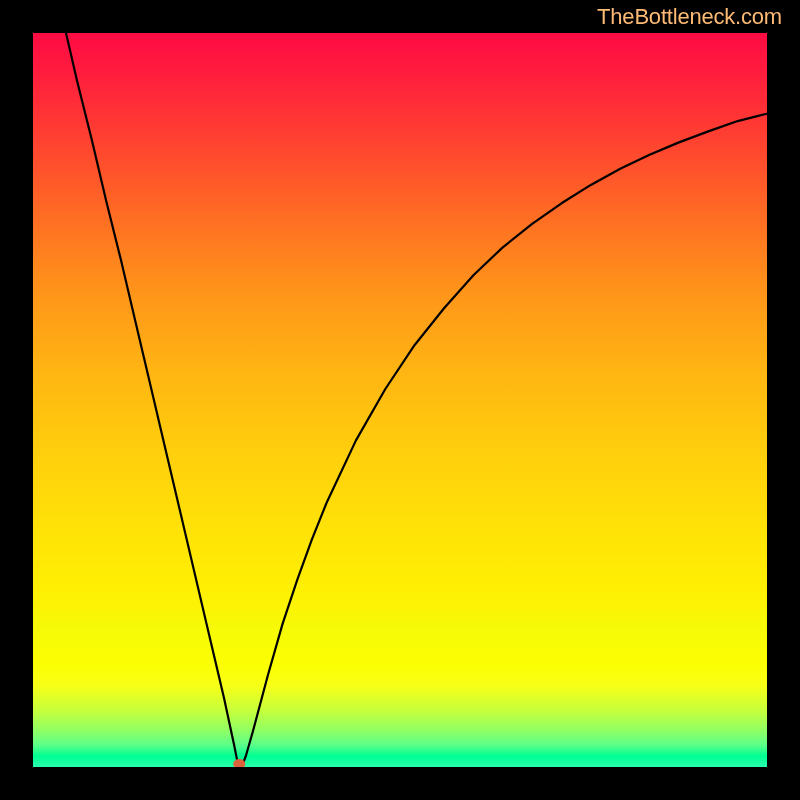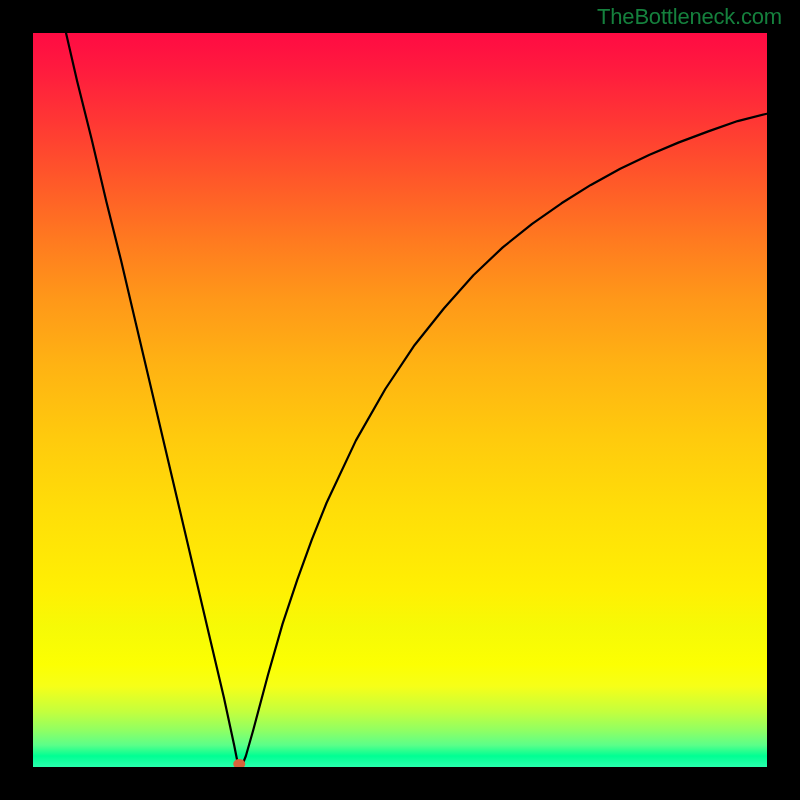--- a/index.html
+++ b/index.html
@@ -53,21 +53,21 @@
     width: 100%;
     height: 100%;
   }
   .watermark {
     position: absolute;
     top: 4px;
     right: 18px;
     font-family: Arial, Helvetica, sans-serif;
     font-size: 22px;
     font-weight: 500;
-    color: #15803d;
+    color: #fdba74;
     letter-spacing: -0.2px;
   }
 </style>
 </head>
 <body>
 
 <div class="chart-container">
   <div class="watermark">TheBottleneck.com</div>
 
   <div class="plot-area">

